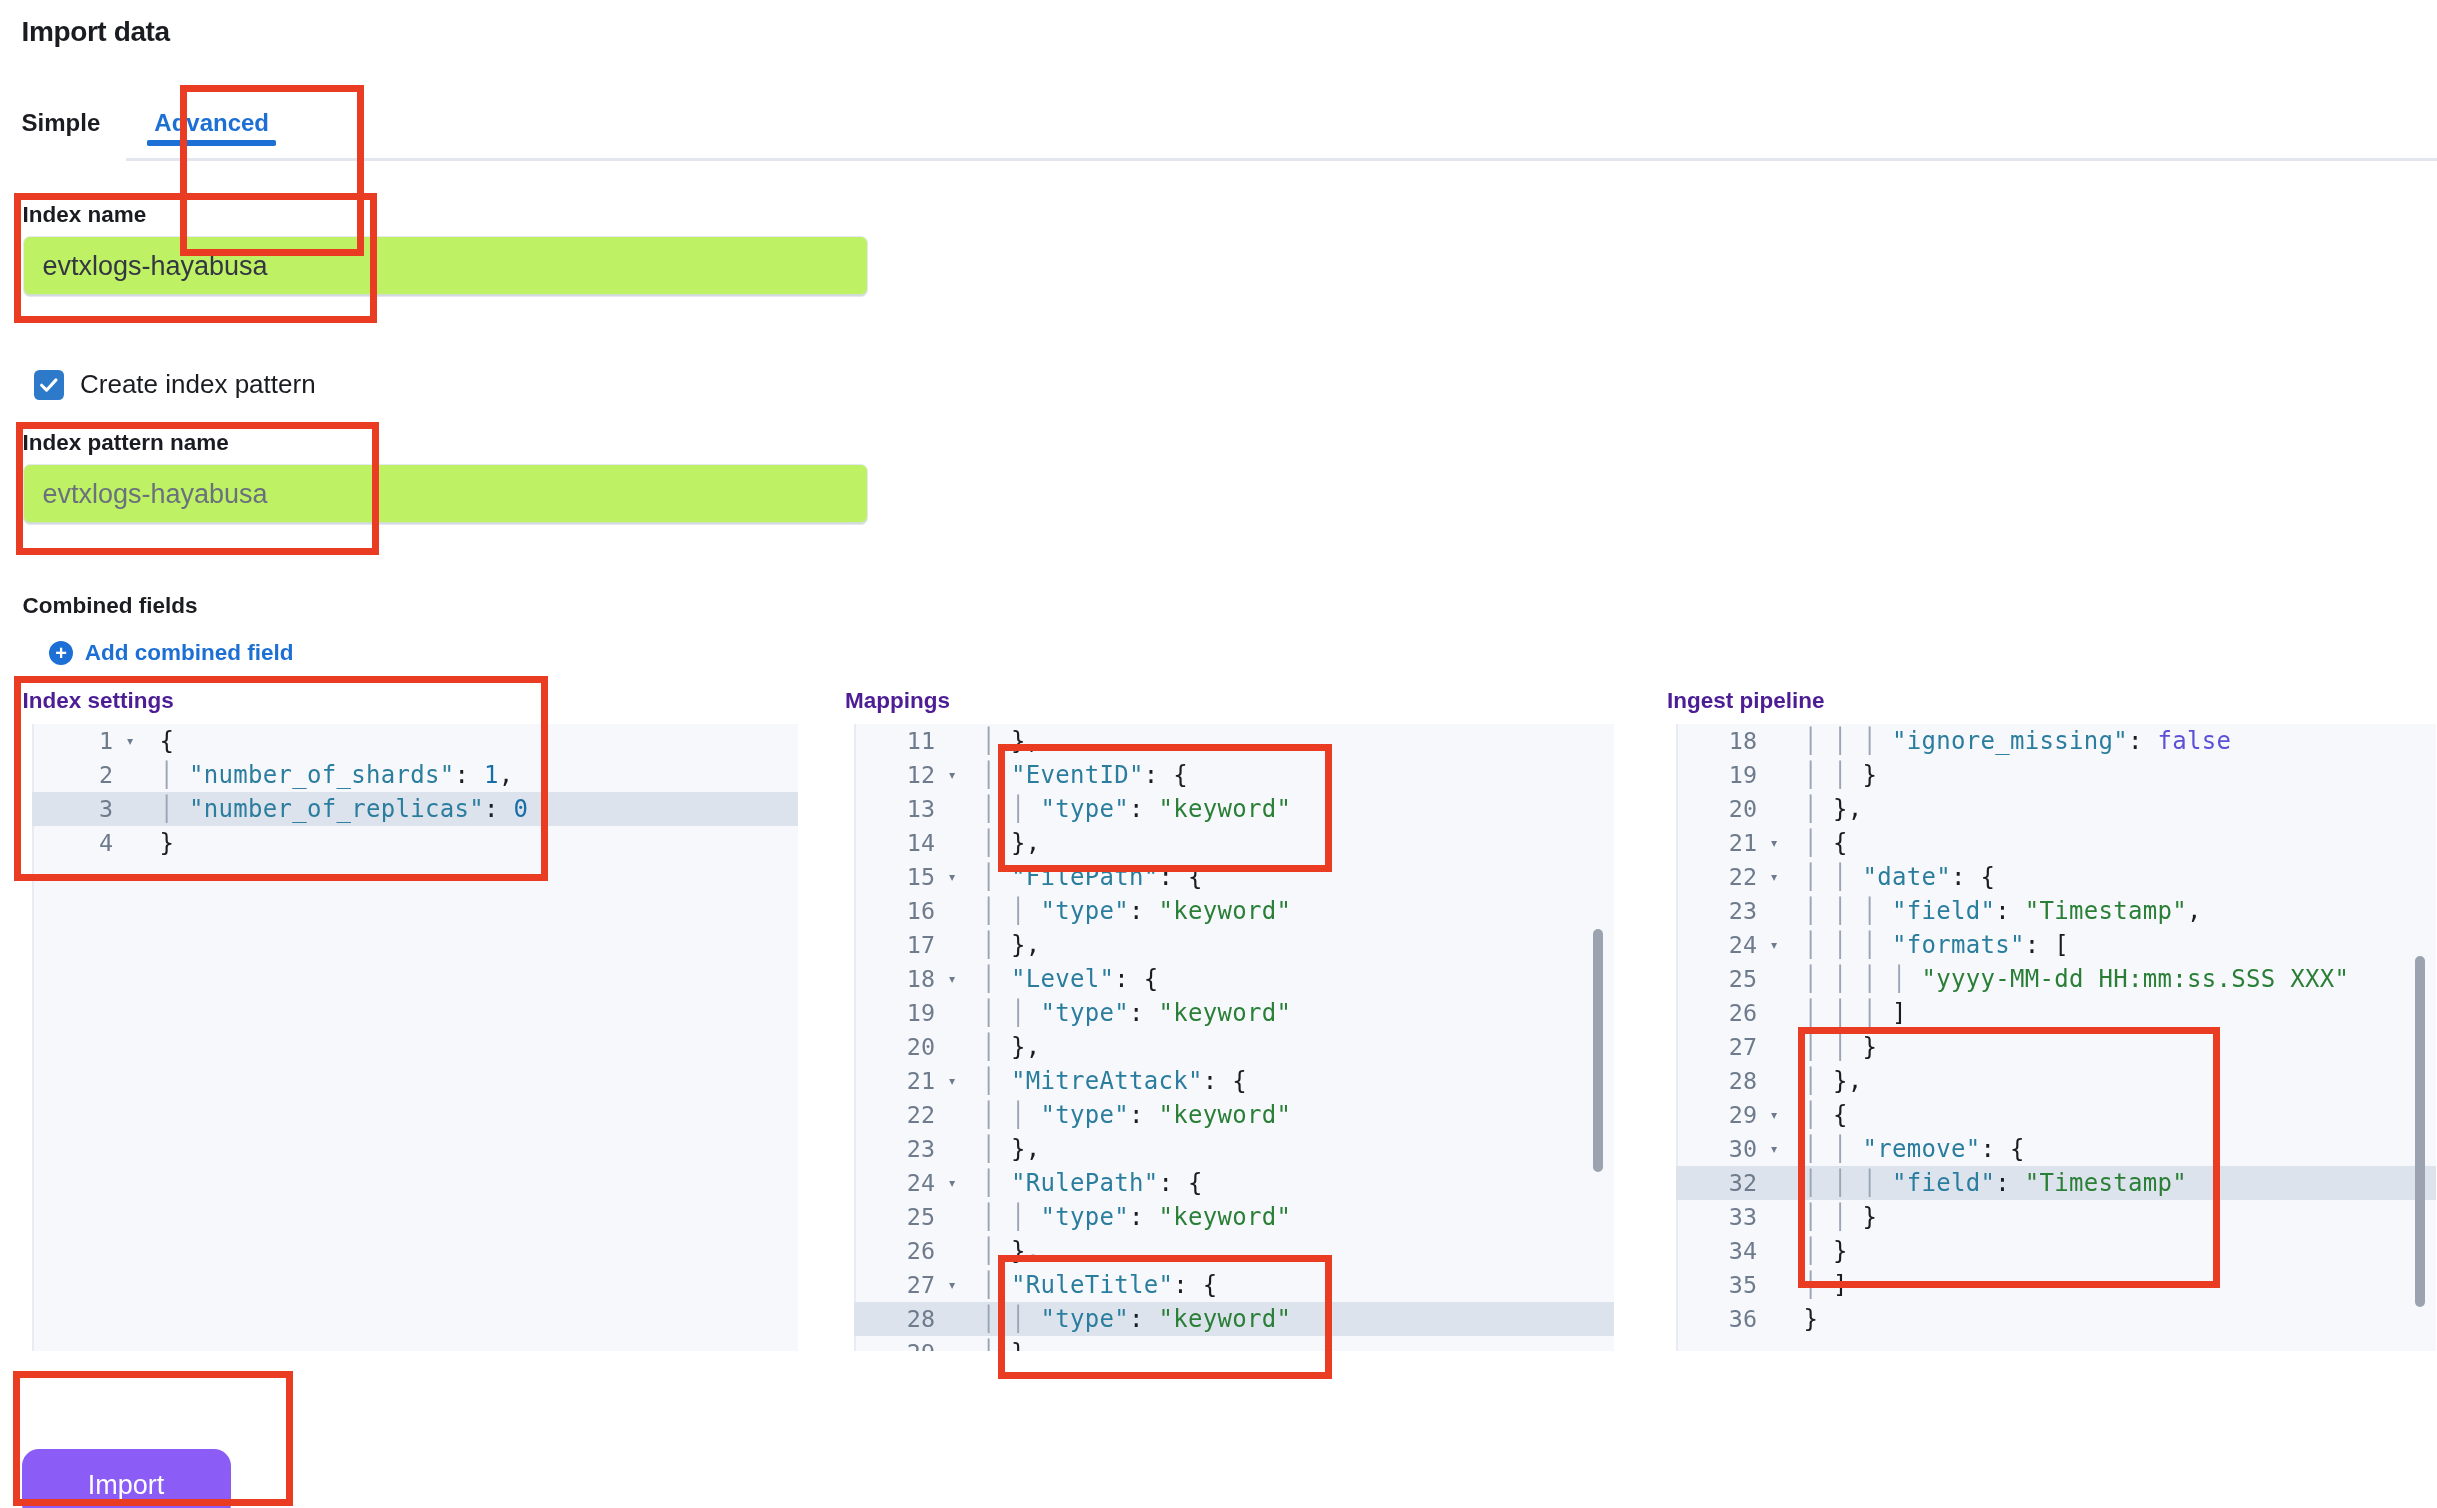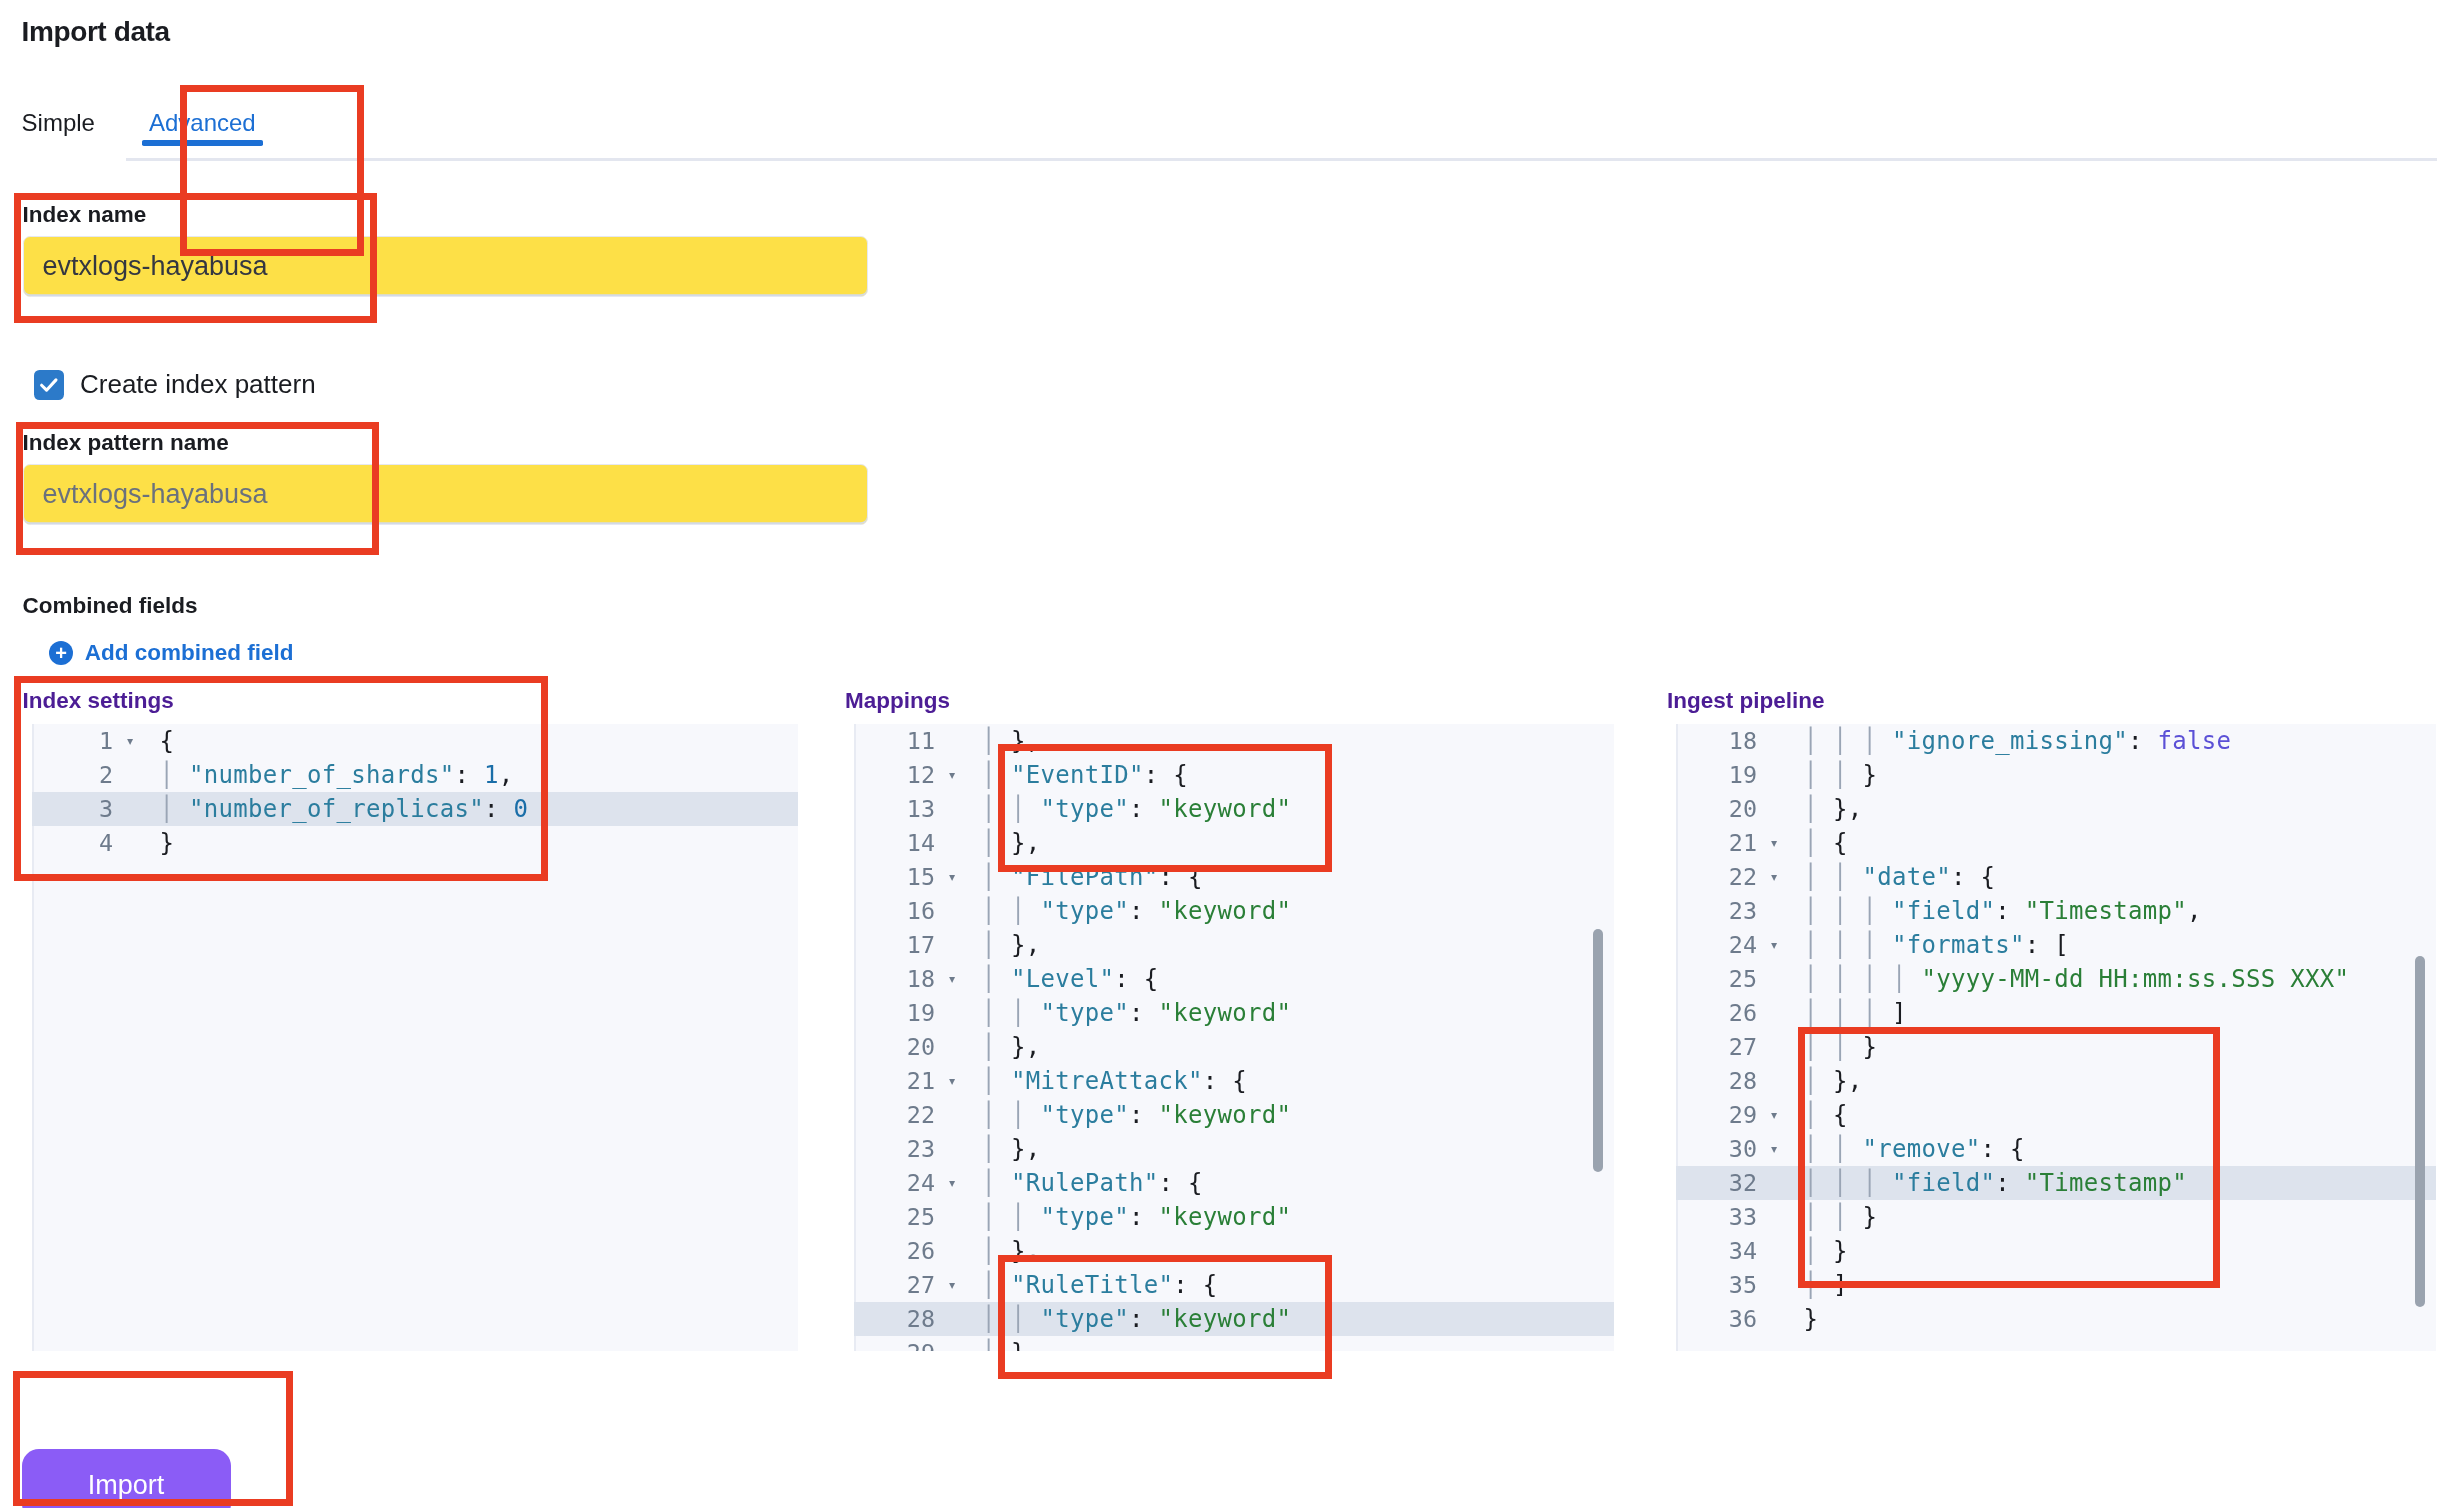--- a/index.html
+++ b/index.html
@@ -33,21 +33,21 @@
 
   .tabs {
     position:absolute;
     left:21.6px; top:94px;
     display:flex;
     align-items:flex-end;
     height:63px;
   }
   .tab {
     font-size:24px;
-    font-weight:normal;
+    font-weight:bold;
     padding:0 27px 20px 0;
     color:#1a1c21;
     position:relative;
     cursor:pointer;
   }
   .tab.active { color:#1c6fd4; padding-left:27px; padding-right:27px; }
   .tab.active::after {
     content:"";
     position:absolute;
     left:20px; right:20px; bottom:10.8px;
@@ -63,21 +63,21 @@
   
   .field-label {
     position:absolute;
     font-size:22.5px;
     font-weight:bold;
     color:#1a1c21;
   }
   .text-input {
     position:absolute;
     height:61px;
-    background:#fde047;
+    background:#bef264;
     border:0.9px solid #e6e8f0;
     border-radius:7.2px;
     box-shadow:inset 0 -1.8px 0 0 #d3dae6;
     display:flex; align-items:center;
     padding:0 18px;
     font-size:27px;
   }
   .text-input .val { color:#343741; }
   .text-input .ph  { color:#6a717d; }
 

